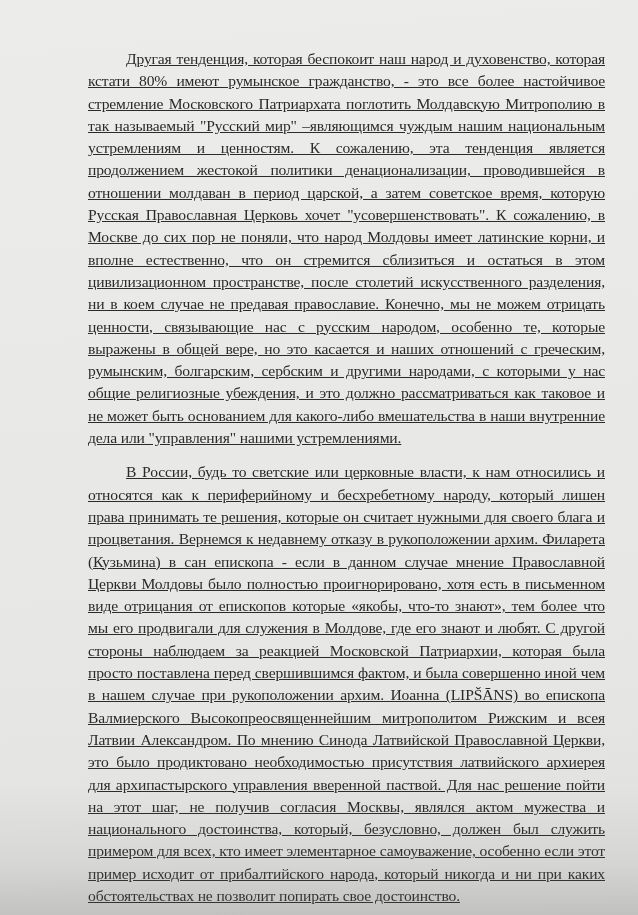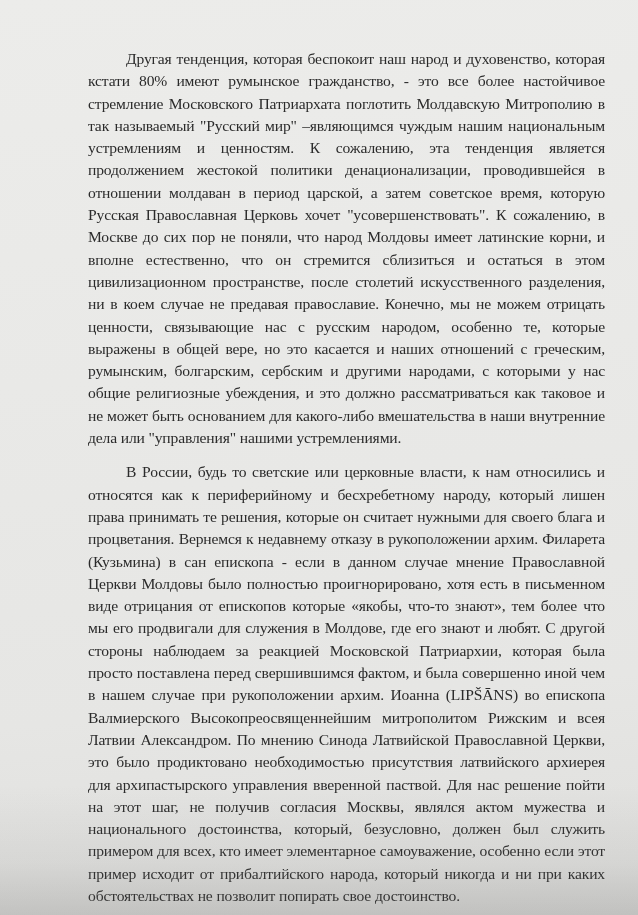--- a/index.html
+++ b/index.html
@@ -38,20 +38,21 @@
       font-size: 15.6px;
       line-height: 22.3px;
       color: #2b2b2b;
       text-align: justify;
       letter-spacing: -0.15px;
     }
     .para {
       margin: 0 0 12px 0;
       text-indent: 38px;
       hyphens: none;
+      text-decoration: underline;
     }
     .para:last-child {
       margin-bottom: 0;
     }
   </style>
 </head>
 <body>
 
 <div class="page">
   <div class="text-block">

